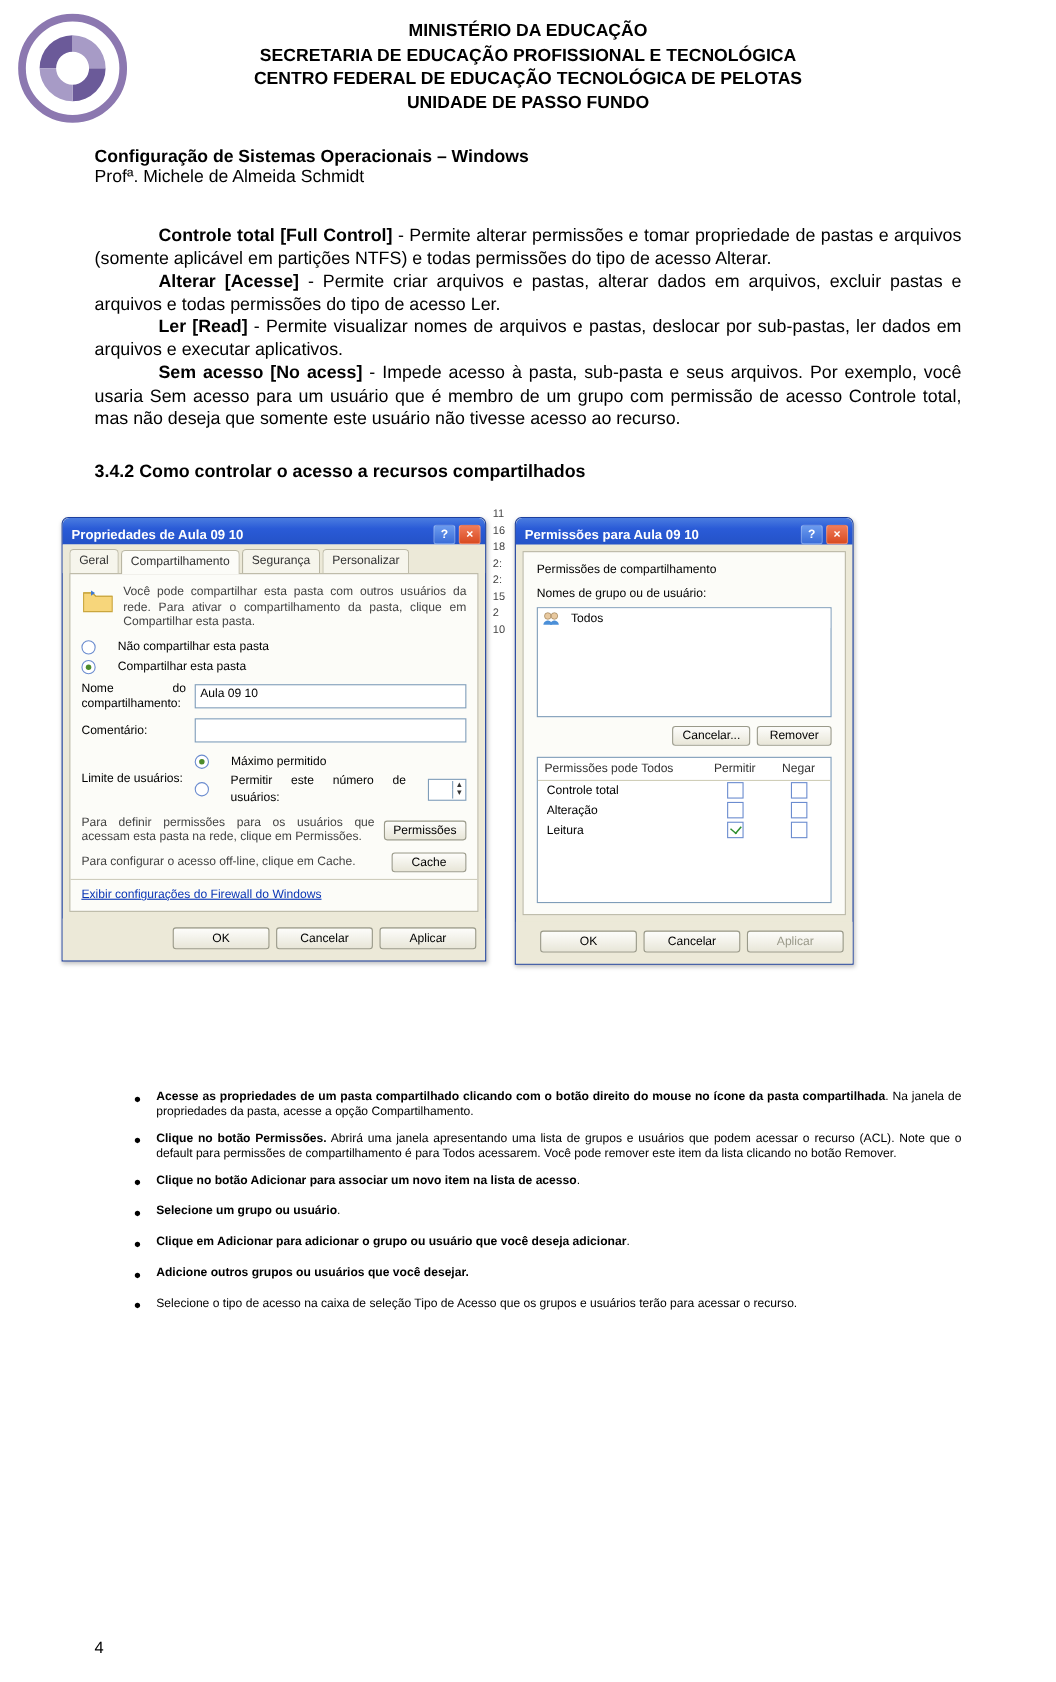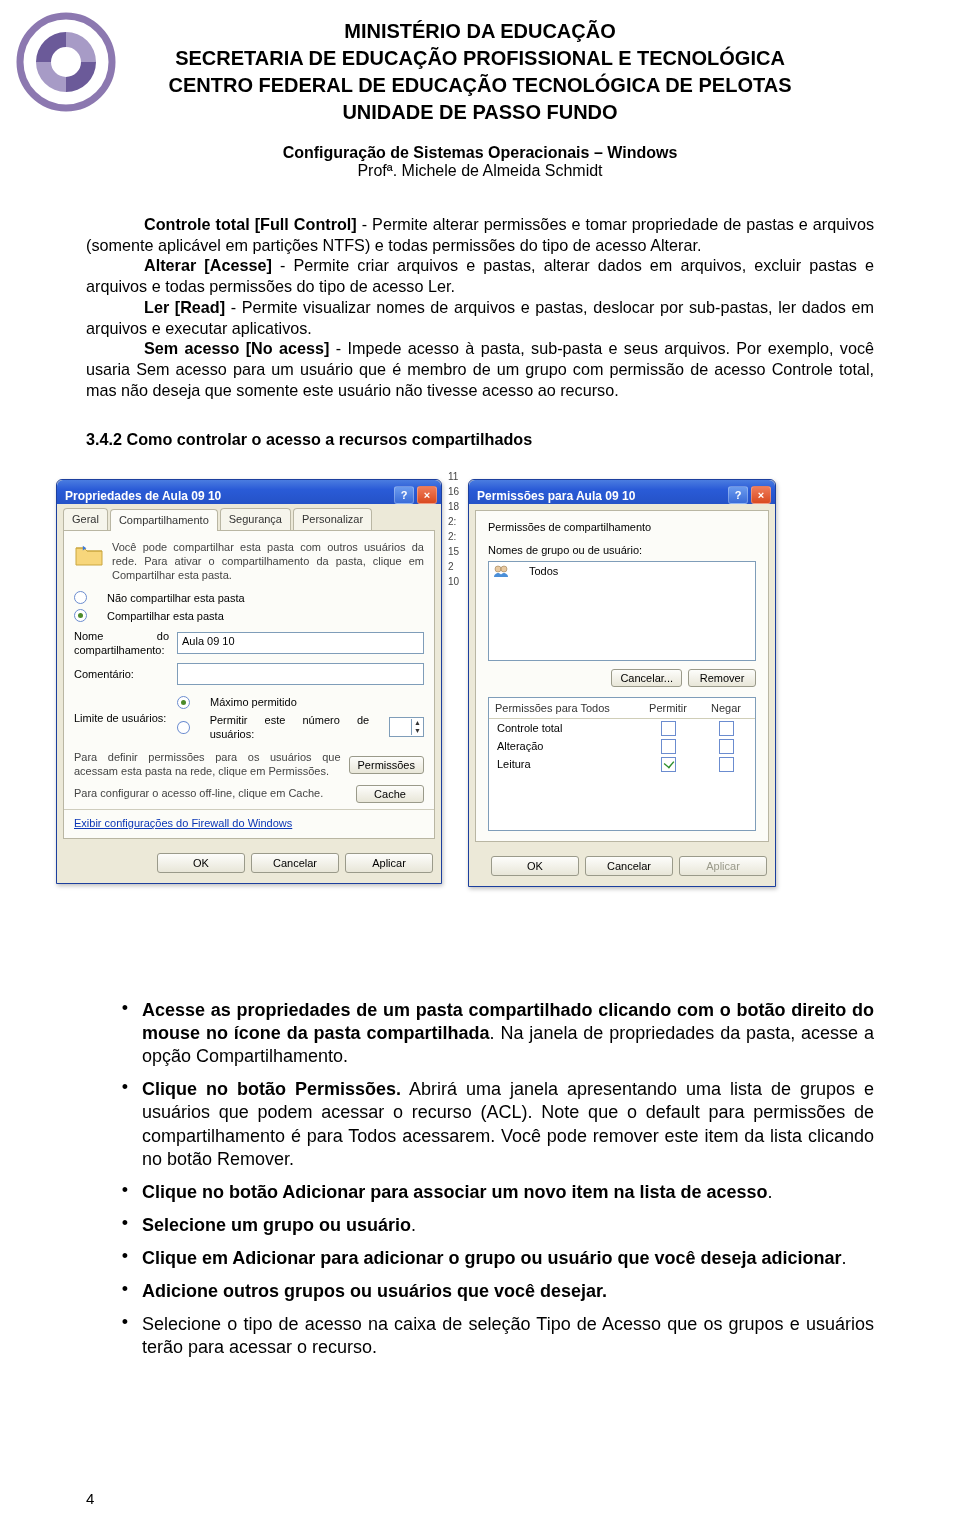--- a/index.html
+++ b/index.html
@@ -1,20 +1,20 @@
 <!DOCTYPE html>
 <html><head>
 <meta charset="utf-8">
 <style>
   html,body{margin:0;padding:0;background:#fff;font-family:Verdana,Arial,sans-serif;color:#000}
   .page{width:960px;min-height:1529px;position:relative;padding:18px 86px 40px 86px;box-sizing:border-box}
   .logo{position:absolute;left:16px;top:12px;width:100px;height:100px}
   .logo svg{width:100%;height:100%}
-  .header{text-align:center;font-weight:bold;font-size:20px;line-height:1.35}
-  .subhead{text-align:center;font-size:16px;margin-top:18px}
+  .header{text-align:center;font-weight:bold;font-size:16px;line-height:1.35}
+  .subhead{font-size:16px;margin-top:30px}
   .subhead .bold{font-weight:bold}
 
   .body{margin-top:34px;font-size:16.2px;line-height:1.28;text-align:justify}
   .body p{margin:0 0 0 0}
   .indent{text-indent:58px}
 
   .h32{font-weight:bold;font-size:16.2px;margin:28px 0 20px 0}
 
   
   .shots{position:relative;width:680px;height:510px;margin:0 0 20px -30px}
@@ -48,38 +48,38 @@
   .btn.small{min-width:50px;padding:1px 8px}
   .sep{height:1px;background:#cfcdbd;margin:6px -10px}
   .linkblue{color:#0b36b5;text-decoration:underline;font-size:11px}
   .bottombar{display:flex;justify-content:flex-end;gap:6px;padding:8px 8px 10px 8px;background:#ece9d8}
   .spin{width:34px;height:18px;border:1px solid #7f9db9;background:#fff;display:inline-flex;align-items:center;justify-content:flex-end}
   .spin .ar{width:12px;display:flex;flex-direction:column}
   .spin .ar span{height:8px;border-left:1px solid #7f9db9;font-size:7px;text-align:center;line-height:8px;color:#333}
 
   .perms .panelpad{padding:10px 12px}
   .listbox{border:1px solid #7f9db9;background:#fff;height:98px;margin-top:4px;overflow:hidden}
-  .listitem{display:flex;align-items:center;gap:20px;padding:2px 4px;background:#fff}
+  .listitem{display:flex;align-items:center;gap:10px;padding:2px 4px;background:#fff}
   .listitem.sel{background:#fff}
   .usericon{width:16px;height:14px;flex:0 0 16px}
   .permgrid{border:1px solid #7f9db9;background:#fff;margin-top:4px}
   .permhead{display:flex;font-size:11px;color:#333;border-bottom:1px solid #d0ceb8}
   .ph1{flex:1;padding:3px 6px}
   .ph2,.ph3{width:58px;text-align:center;padding:3px 0}
   .prow{display:flex;align-items:center;font-size:11px}
   .pc1{flex:1;padding:2px 8px}
   .pc2,.pc3{width:58px;text-align:center}
   .cb{width:13px;height:13px;border:1px solid #6b8ccf;display:inline-block;background:#fff;vertical-align:middle;position:relative}
   .cb.ck::after{content:"";position:absolute;left:2px;top:-1px;width:8px;height:10px;border:solid #2e8f2e;border-width:0 2px 2px 0;transform:rotate(40deg) scale(.7)}
 
   
   .blist{margin:20px 0 0 22px}
   .blist .li{display:flex;margin-bottom:10px;text-align:justify}
   .blist .bul{width:34px;flex:0 0 34px;font-size:18px;text-align:center;line-height:1}
-  .blist .txt{flex:1;font-size:18px;line-height:1.28}
+  .blist .txt{flex:1;font-size:11px;line-height:1.28}
 
   .pagenum{position:absolute;left:86px;bottom:22px;font-size:15px}
 </style>
 </head>
 <body>
 
 <div class="page">
 
   <div class="logo">
     <svg viewBox="0 0 100 100">
@@ -224,21 +224,21 @@
               <span>Todos</span>
             </div>
           </div>
           <div style="display:flex;justify-content:flex-end;gap:6px;margin-top:8px">
             <div class="btn small">Cancelar...</div>
             <div class="btn small">Remover</div>
           </div>
 
           <div class="permgrid" style="margin-top:10px">
             <div class="permhead">
-              <div class="ph1">Permissões para Todos</div>
+              <div class="ph1">Permissões pode Todos</div>
               <div class="ph2">Permitir</div>
               <div class="ph3">Negar</div>
             </div>
             <div class="prow">
               <div class="pc1">Controle total</div>
               <div class="pc2"><span class="cb"></span></div>
               <div class="pc3"><span class="cb"></span></div>
             </div>
             <div class="prow">
               <div class="pc1">Alteração</div>

